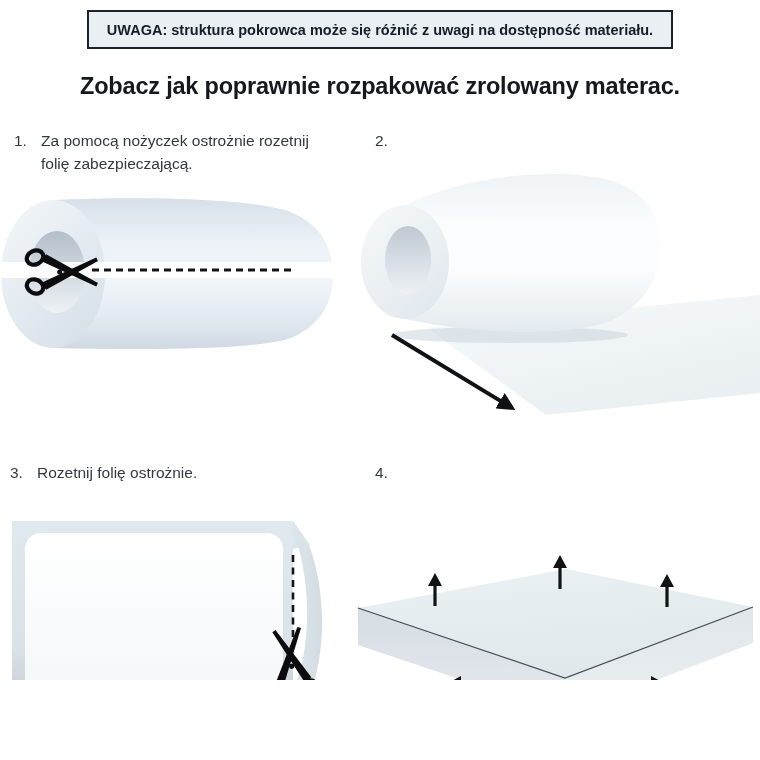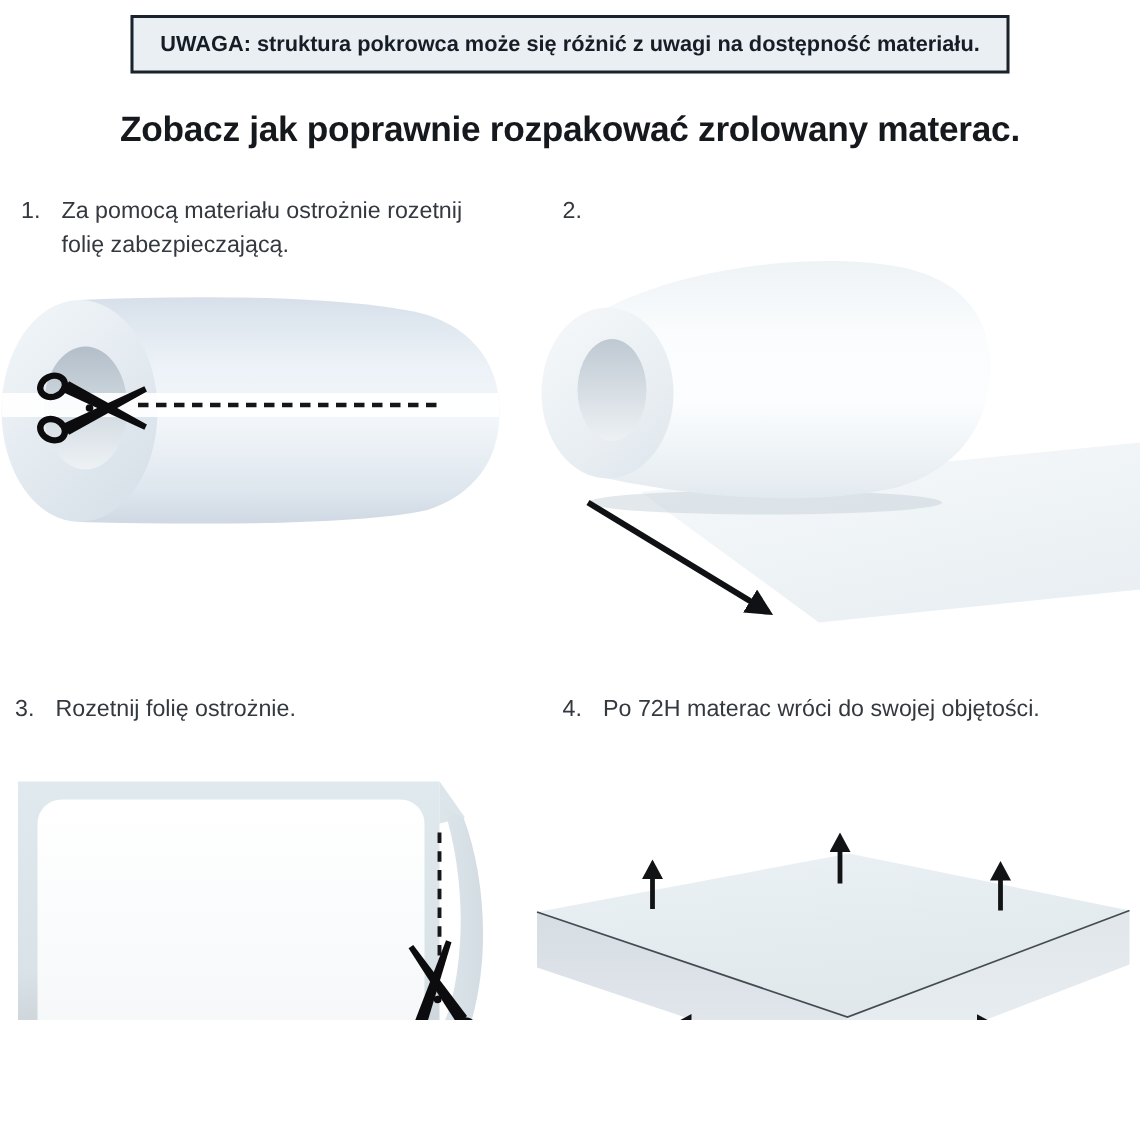--- a/index.html
+++ b/index.html
@@ -56,35 +56,34 @@
 <div id="canvas">
 
   <div class="banner">
     <span>UWAGA: struktura pokrowca może się różnić z uwagi na dostępność materiału.</span>
   </div>
 
   <h1 class="title">Zobacz jak poprawnie rozpakować zrolowany materac.</h1>
 
   <div class="step" id="step1">
     <span class="num">1.</span>
-    <span class="txt">Za pomocą materiału ostrożnie rozetnij folię zabezpieczającą.</span>
+    <span class="txt">Za pomocą nożyczek ostrożnie rozetnij folię zabezpieczającą.</span>
   </div>
 
   <div class="step" id="step2">
     <span class="num">2.</span>
   </div>
 
   <div class="step" id="step3">
     <span class="num">3.</span>
     <span class="txt">Rozetnij folię ostrożnie.</span>
   </div>
 
   <div class="step" id="step4">
     <span class="num">4.</span>
-    <span class="txt">Po 72H materac wróci do swojej objętości.</span>
   </div>
 
   <svg id="illus1" class="illus" width="360" height="220" viewBox="0 0 360 220">
     <defs>
       <linearGradient id="g1body" x1="0" y1="0" x2="0" y2="1">
         <stop offset="0%" stop-color="#d7e0ea"></stop>
         <stop offset="30%" stop-color="#ecf2f7"></stop>
         <stop offset="55%" stop-color="#f2f6fa"></stop>
         <stop offset="85%" stop-color="#dee6ee"></stop>
         <stop offset="100%" stop-color="#cfd9e3"></stop>

